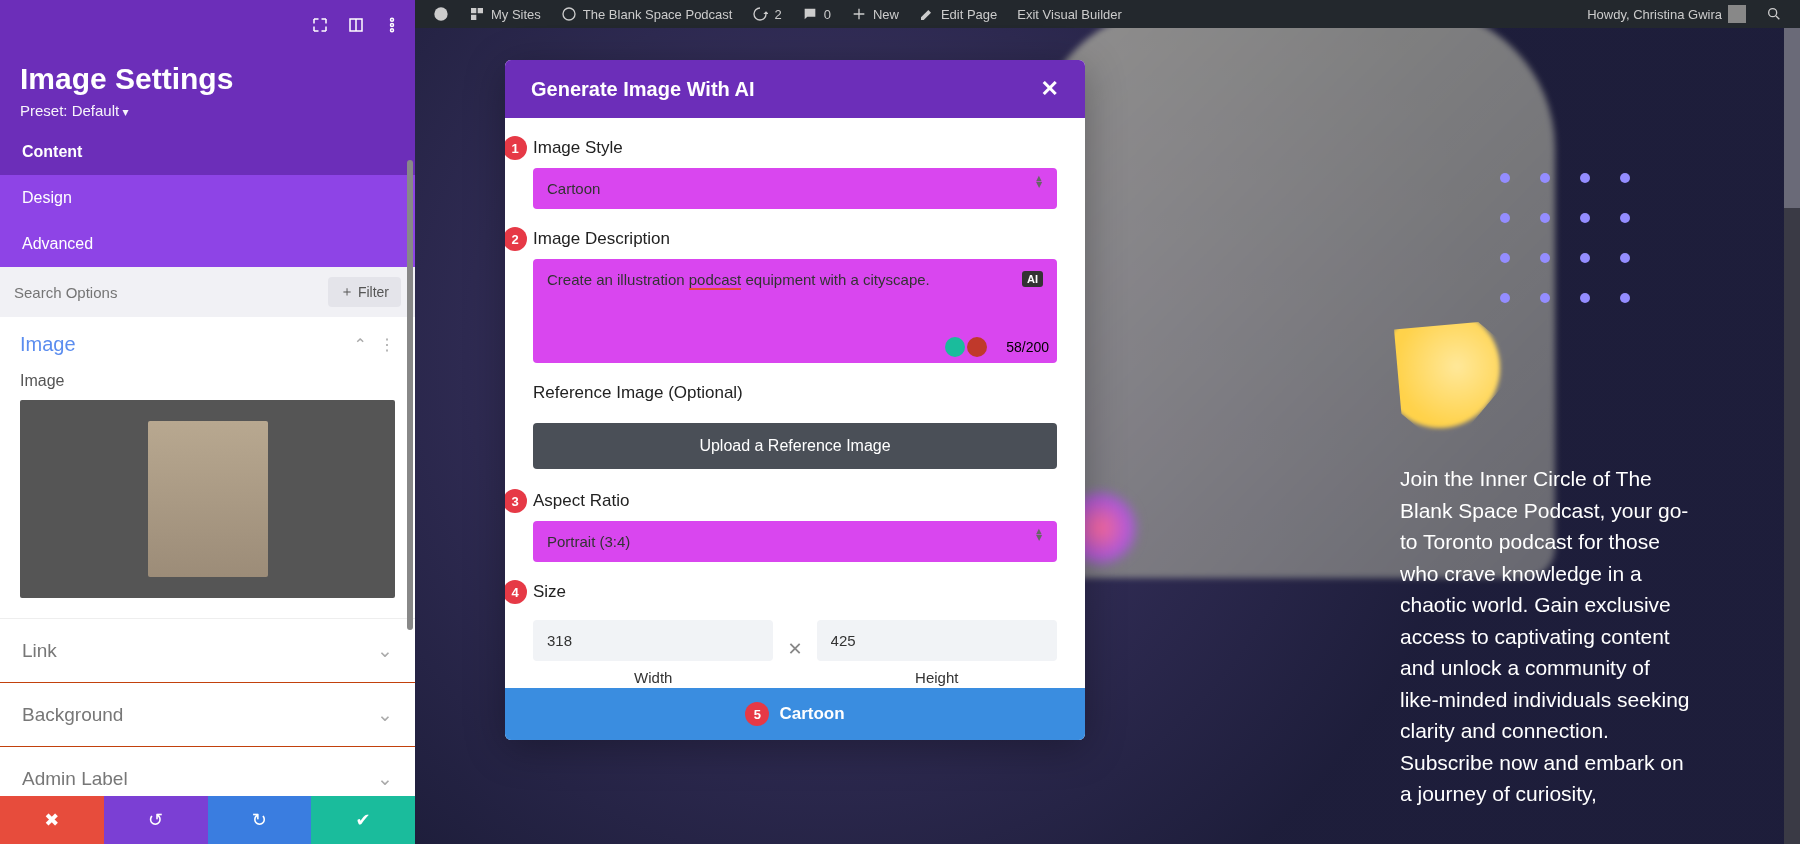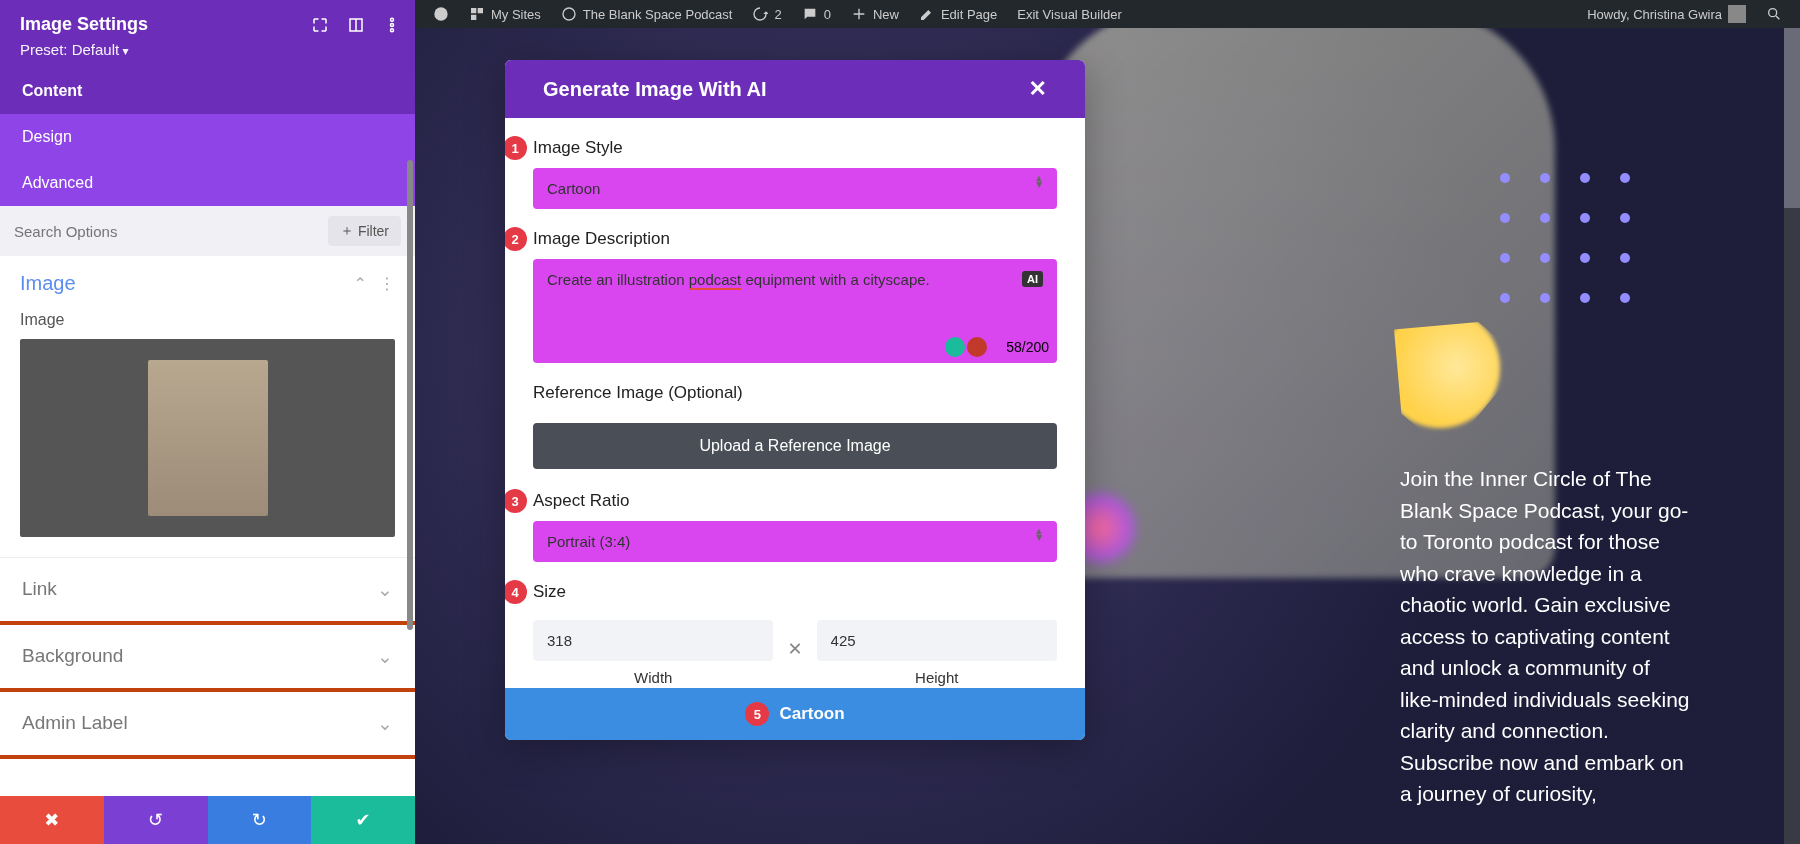--- a/index.html
+++ b/index.html
@@ -17,21 +17,21 @@
   .dots { position: absolute; top: 145px; right: 170px; display: grid; grid-template-columns: repeat(4, 10px); grid-template-rows: repeat(4, 10px); gap: 30px; }
   .dots span { width: 10px; height: 10px; background: #948dff; border-radius: 50%; display: block; }
   .moon { position: absolute; top: 280px; right: 300px; width: 120px; height: 120px; border-radius: 50%; background: radial-gradient(circle at 60% 40%, #ffe89a 0%, #ffd24a 60%); clip-path: polygon(50% 0, 100% 0, 100% 100%, 50% 100%, 0 50%); transform: rotate(40deg); filter: blur(2px); }
   .photo-card { position: absolute; top: -20px; left: 620px; width: 520px; height: 570px; background: linear-gradient(135deg,#bba,#888); border-radius: 140px 140px 30px 30px; filter: blur(3px); opacity: 0.7; }
   .glow-circle { position: absolute; top: 465px; left: 650px; width: 70px; height: 70px; border-radius: 50%; background: radial-gradient(circle,#ff6b9d,#7c4dff); filter: blur(6px); }
   .body-text { position: absolute; top: 435px; right: 110px; width: 290px; color: #fff; font-size: 21px; line-height: 1.5; }
 
   
   .sidebar { position: absolute; top: 0; left: 0; width: 415px; height: 100%; background: #fff; display: flex; flex-direction: column; z-index: 60; }
   .sb-header { background: #6c2eb9; color: #fff; padding: 14px 20px 10px; position: relative; }
-  .sb-title { font-size: 18px; font-weight: 600; }
+  .sb-title { font-size: 30px; font-weight: 600; margin-top: 48px; }
   .sb-preset { font-size: 15px; margin-top: 6px; opacity: 0.95; }
   .sb-preset::after { content: " ▾"; font-size: 12px; }
   .sb-header-icons { position: absolute; top: 16px; right: 14px; display: flex; gap: 18px; }
   .sb-header-icons span { width: 18px; height: 18px; display: flex; align-items: center; justify-content: center; cursor: pointer; }
   .sb-header-icons svg { width: 18px; height: 18px; stroke: #fff; fill: none; stroke-width: 2; }
 
   .tabs { display: flex; background: #8e44e6; flex-direction: column; }
   .tabs .tab { flex: 0 0 auto; padding: 14px 22px; color: #fff; font-size: 16px; cursor: pointer; }
   .tabs .tab.active { background: #6c2eb9; font-weight: 600; }
 
@@ -42,36 +42,36 @@
   .options-area { flex: 1; overflow-y: auto; }
   .group-header { display: flex; align-items: center; justify-content: space-between; padding: 16px 20px 8px; }
   .group-title { color: #5b8def; font-size: 20px; }
   .group-header .gh-right { display: flex; gap: 12px; color: #aaa; }
   .group-header .gh-right span { cursor: pointer; }
   .field-label { color: #555; font-size: 16px; padding: 8px 20px 10px; }
   .image-preview { margin: 0 20px 20px; height: 198px; background: #555; display: flex; align-items: center; justify-content: center; border-radius: 2px; }
   .image-preview .thumb { width: 120px; height: 156px; background: linear-gradient(#b8a890,#9c8c78); border-radius: 2px; position: relative; }
 
   .accordion { border-top: 1px solid #eee; }
-  .acc-item { display: flex; align-items: flex-start; justify-content: space-between; padding: 20px 22px; border-bottom: 4px solid #c2410c; cursor: pointer; }
+  .acc-item { display: flex; align-items: flex-end; justify-content: space-between; padding: 20px 22px; border-bottom: 1px solid #c2410c; cursor: pointer; }
   .acc-item span { color: #777; font-size: 19px; }
   .acc-item .chev { color: #aaa; }
 
   .sb-scrollbar { position: absolute; right: 2px; top: 160px; width: 6px; height: 470px; background: #888; border-radius: 3px; }
 
   .sb-footer { display: flex; height: 48px; }
   .sb-footer button { flex: 1; border: none; color: #fff; font-size: 18px; cursor: pointer; display: flex; align-items: center; justify-content: center; }
   .fb-cancel { background: #e74c3c; }
   .fb-undo { background: #7b3fd4; }
   .fb-redo { background: #3a7de0; }
   .fb-save { background: #1abc9c; }
 
   
   .modal { position: absolute; top: 60px; left: 505px; width: 580px; background: #fff; border-radius: 6px; z-index: 70; box-shadow: 0 8px 40px rgba(0,0,0,0.3); overflow: hidden; }
-  .modal-header { background: #6c2eb9; color: #fff; padding: 16px 38px; display: flex; align-items: center; justify-content: space-between; font-size: 20px; font-weight: 600; }
+  .modal-header { background: #6c2eb9; color: #fff; padding: 16px 26px; display: flex; align-items: center; justify-content: space-between; font-size: 20px; font-weight: 600; }
   .modal-close { cursor: pointer; font-size: 22px; }
   .modal-body { padding: 20px 28px 10px; max-height: 570px; overflow-y: auto; position: relative; }
   .modal-body::-webkit-scrollbar { width: 6px; }
   .modal-body::-webkit-scrollbar-thumb { background: #ccc; }
 
   .mf { margin-bottom: 20px; position: relative; }
   .mf-label { font-size: 17px; color: #222; margin-bottom: 10px; font-weight: 500; }
   .badge { position: absolute; left: -30px; top: -2px; width: 24px; height: 24px; background: #e63946; color: #fff; border-radius: 50%; display: flex; align-items: center; justify-content: center; font-size: 13px; font-weight: 700; }
   .select-wrap { position: relative; }
   .select-wrap select, .select-fake { width: 100%; background: #d946ef; border: none; padding: 12px 14px; font-size: 15px; color: #333; border-radius: 4px; appearance: none; }

